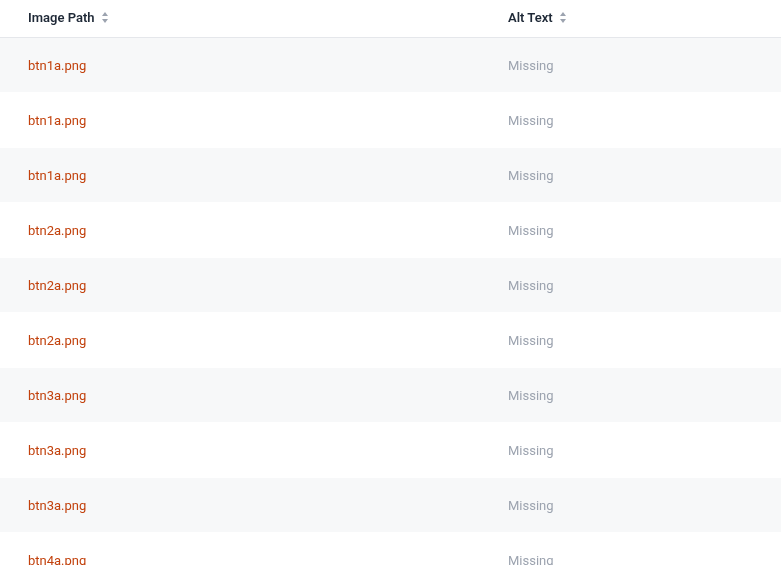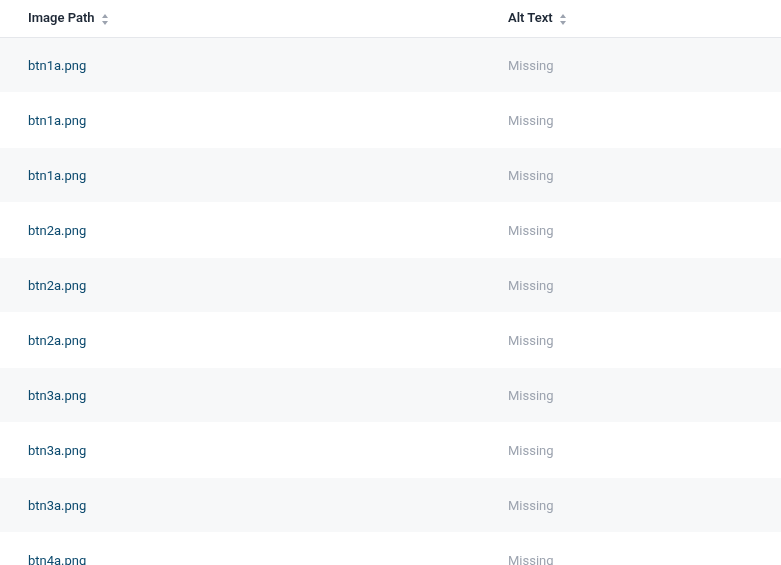--- a/index.html
+++ b/index.html
@@ -24,21 +24,21 @@
     }
     .header-cell {
       padding: 10px 20px 12px 28px;
       text-align: left;
       font-size: 13px;
       font-weight: 600;
       color: #1f2937;
     }
     .header-content {
       display: inline-flex;
-      align-items: flex-end;
+      align-items: center;
       gap: 6px;
       cursor: pointer;
     }
     .col-path {
       width: 480px;
     }
     .col-alt {
       width: auto;
       margin-top: 31px;
     }
@@ -60,21 +60,21 @@
     }
     .body-row:nth-child(even) {
       background: #fff;
     }
     .body-cell {
       padding: 0 20px 0 28px;
       font-size: 13px;
       vertical-align: middle;
     }
     .path-text {
-      color: #0c4a6e;
+      color: #c2410c;
       font-weight: 400;
     }
     .alt-text {
       color: #9ca3af;
       font-weight: 400;
     }
   </style>
 </head>
 <body>
 

